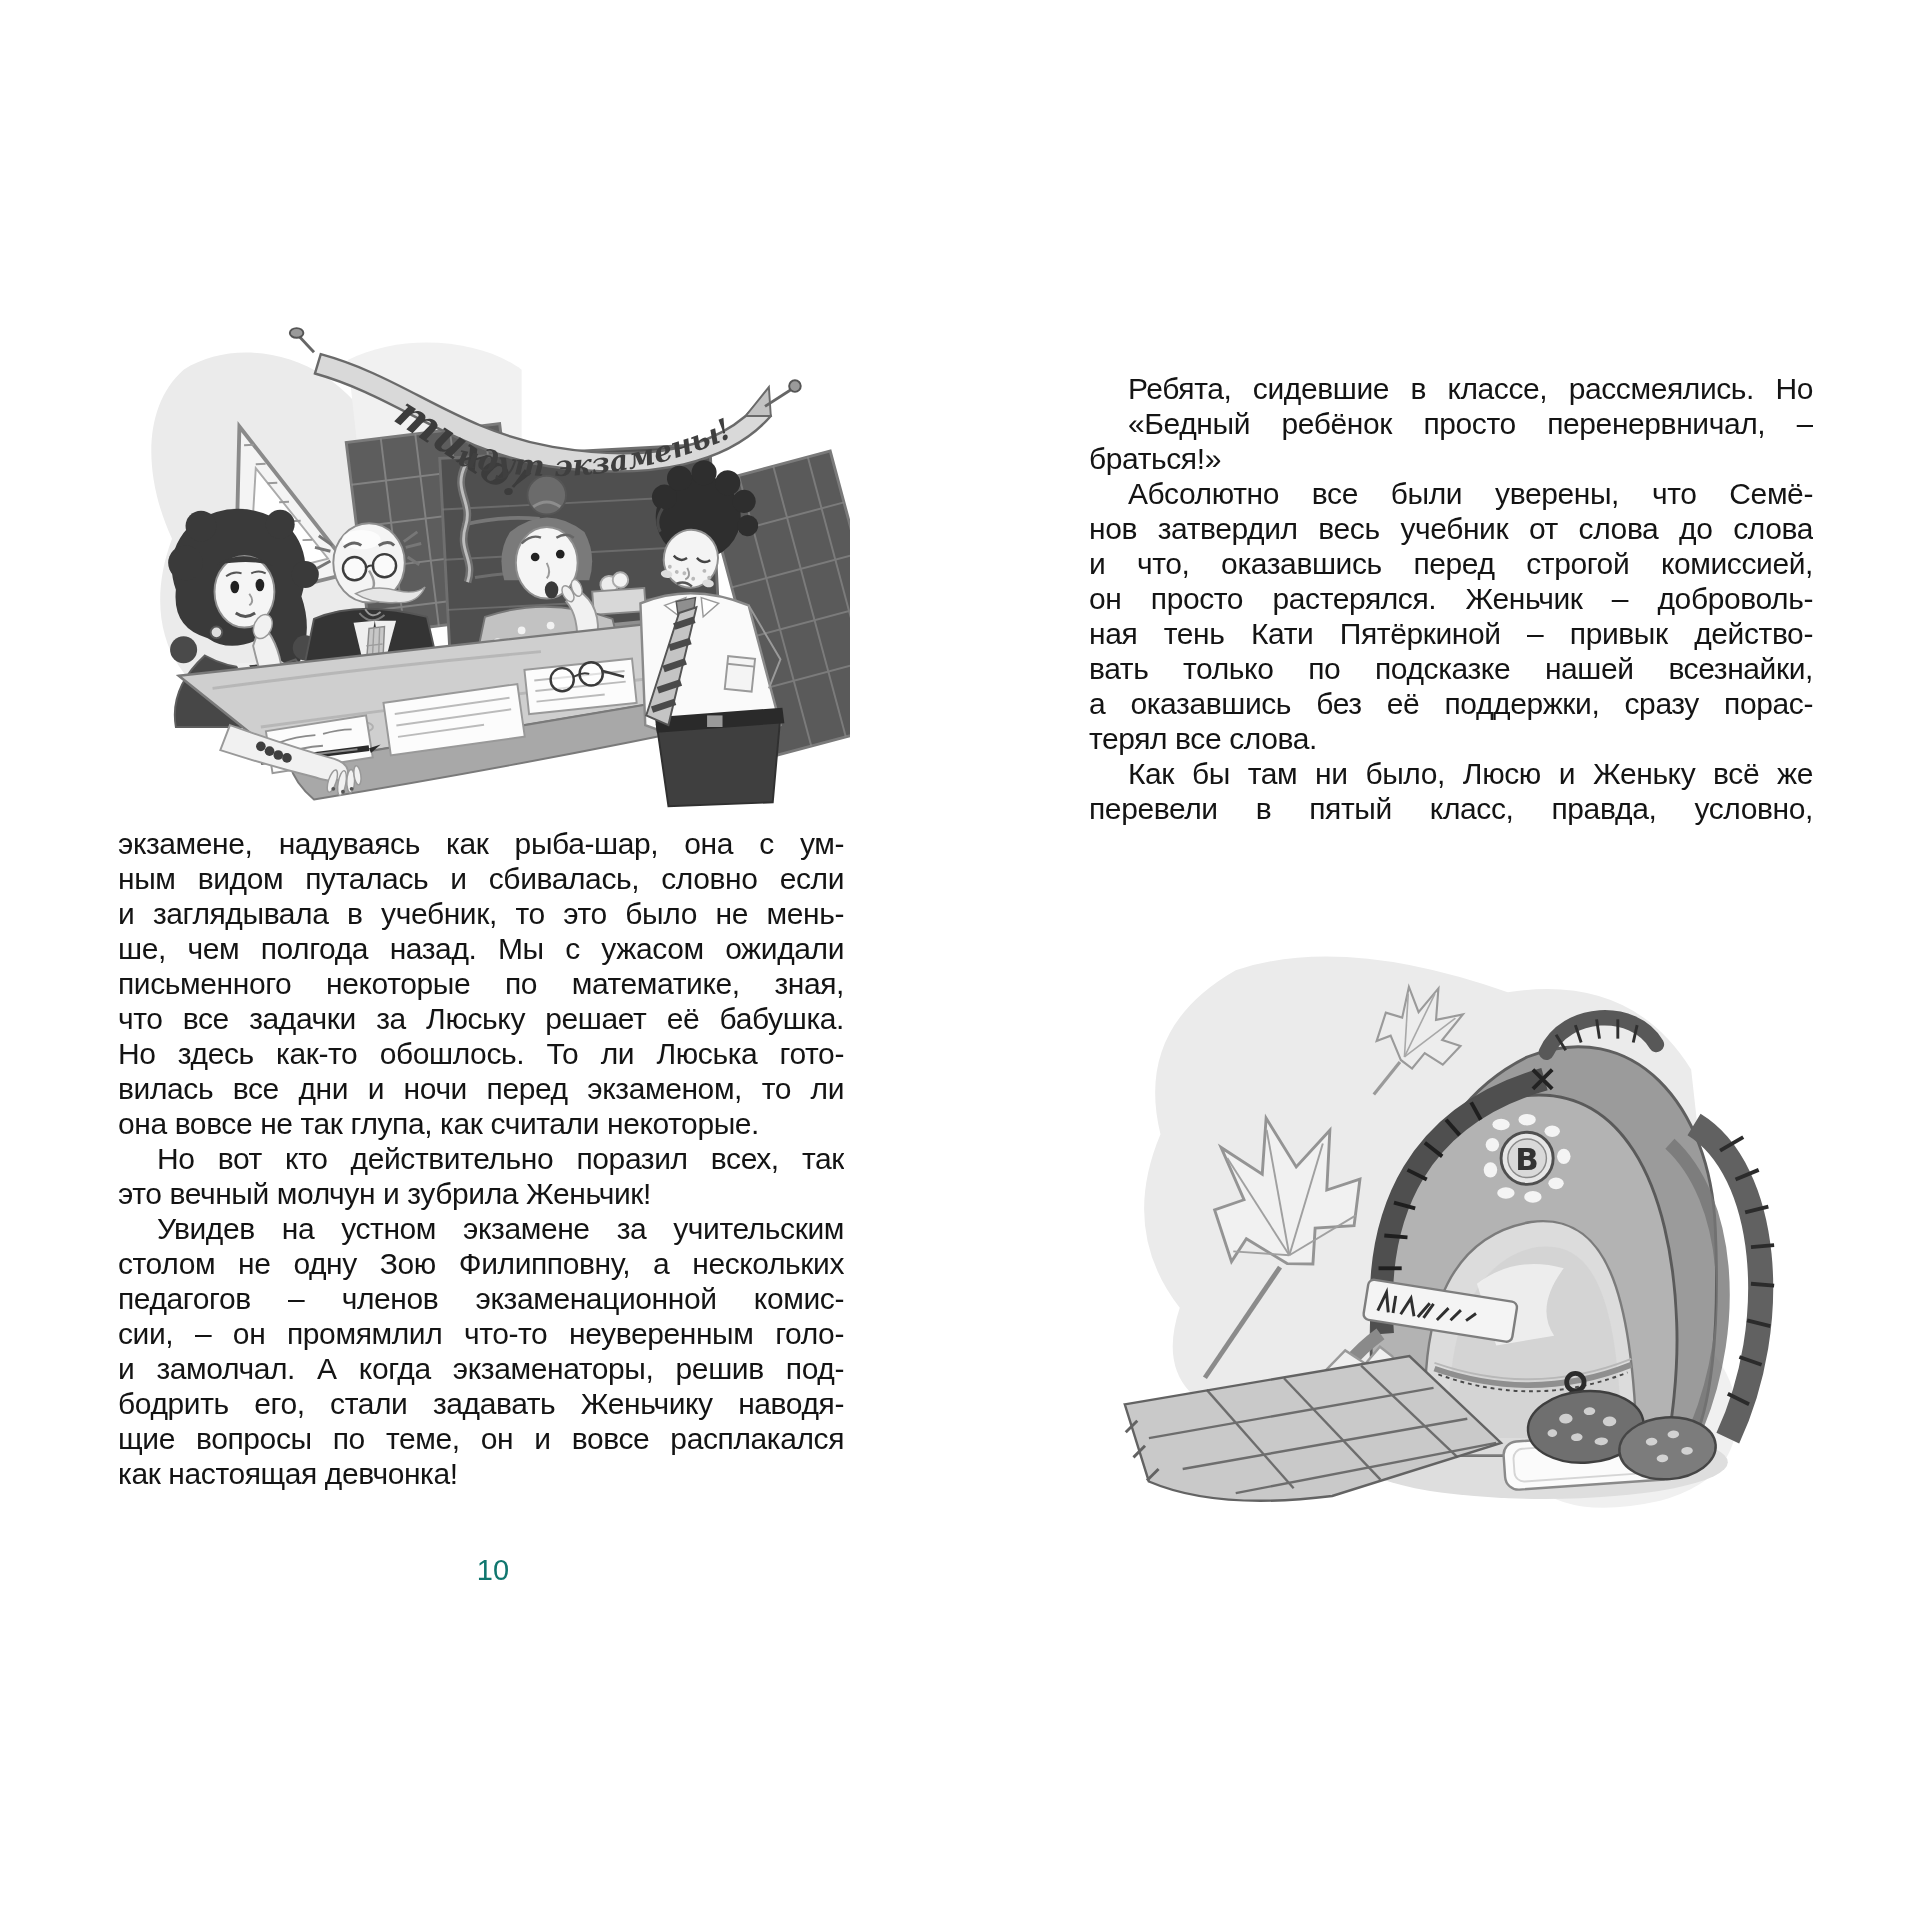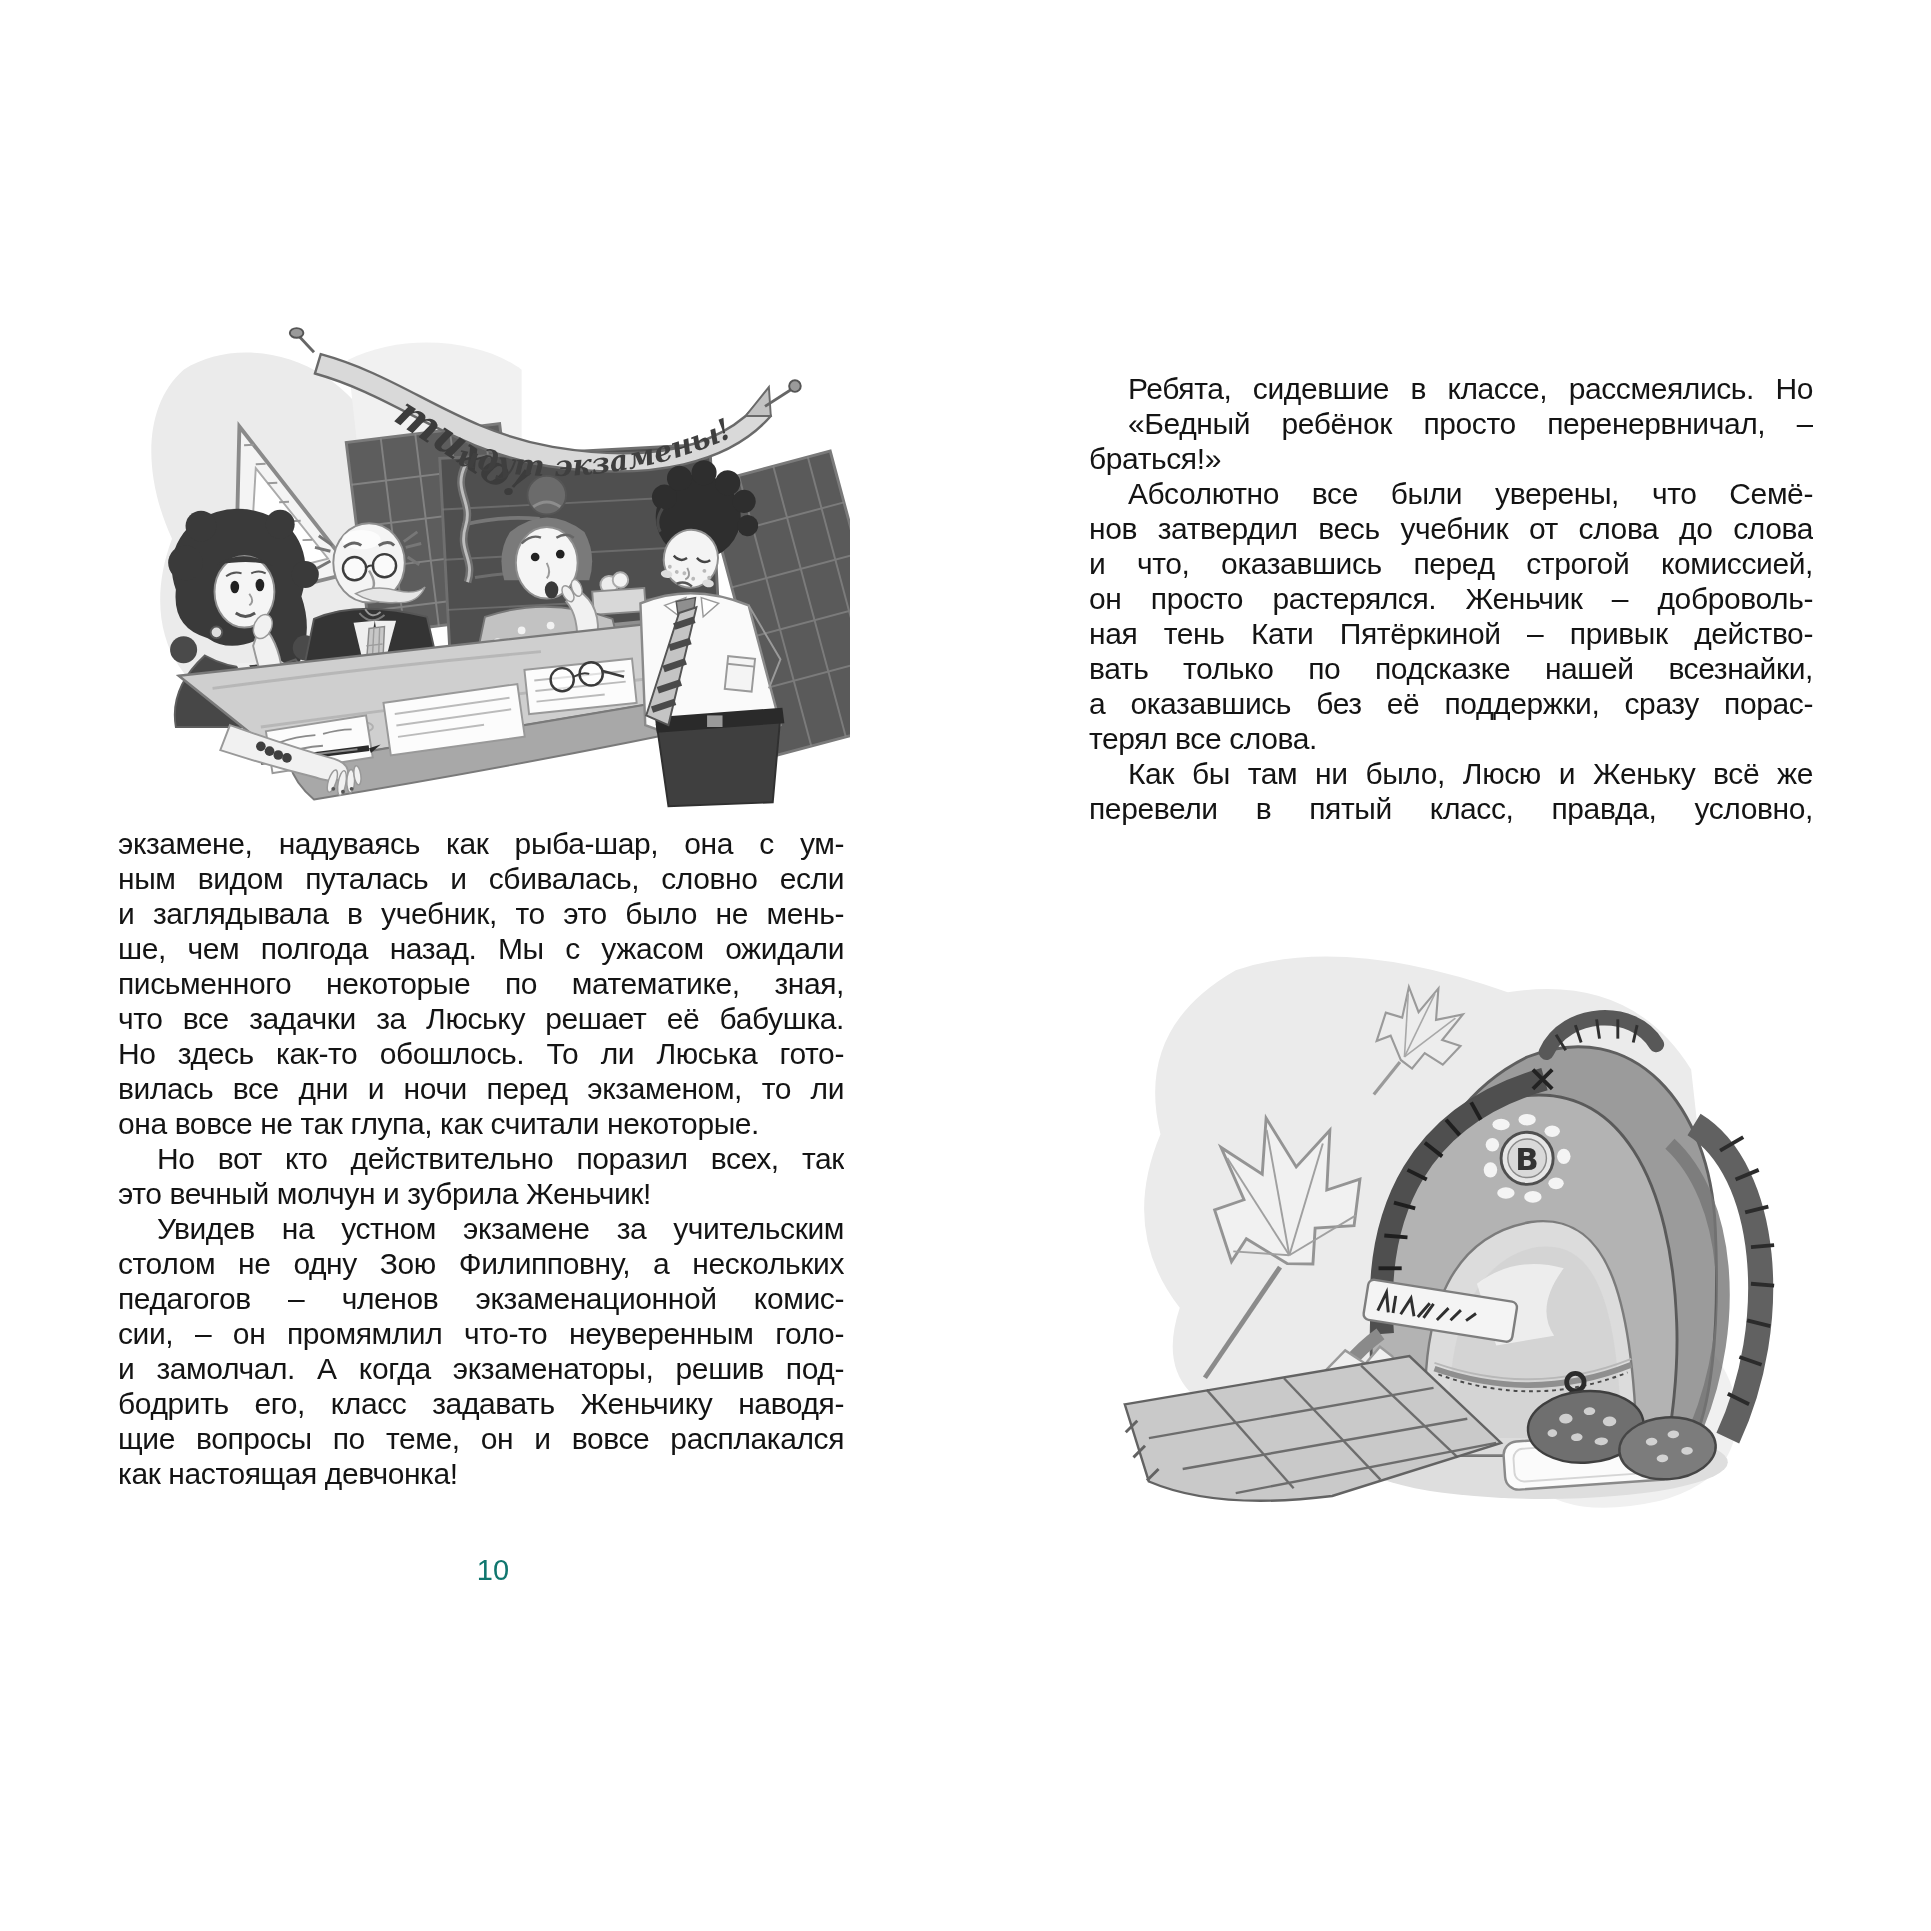--- a/index.html
+++ b/index.html
@@ -338,21 +338,21 @@
       <div class="line">Но здесь как-то обошлось. То ли Люська гото-</div>
       <div class="line">вилась все дни и ночи перед экзаменом, то ли</div>
       <div class="line end">она вовсе не так глупа, как считали некоторые.</div>
       <div class="line indent">Но вот кто действительно поразил всех, так</div>
       <div class="line end">это вечный молчун и зубрила Женьчик!</div>
       <div class="line indent">Увидев на устном экзамене за учительским</div>
       <div class="line">столом не одну Зою Филипповну, а нескольких</div>
       <div class="line">педагогов – членов экзаменационной комис-</div>
       <div class="line">сии, – он промямлил что-то неуверенным голо-</div>
       <div class="line">и замолчал. А когда экзаменаторы, решив под-</div>
-      <div class="line">бодрить его, класс задавать Женьчику наводя-</div>
+      <div class="line">бодрить его, стали задавать Женьчику наводя-</div>
       <div class="line">щие вопросы по теме, он и вовсе расплакался</div>
       <div class="line end">как настоящая девчонка!</div>
     </div>
   <div class="pagenum">10</div>
 
   <div class="textblock" id="right-text">
       <div class="line indent">Ребята, сидевшие в классе, рассмеялись. Но</div>
       <div class="line indent">«Бедный ребёнок просто перенервничал, –</div>
       <div class="line end">браться!»</div>
       <div class="line indent">Абсолютно все были уверены, что Семё-</div>

